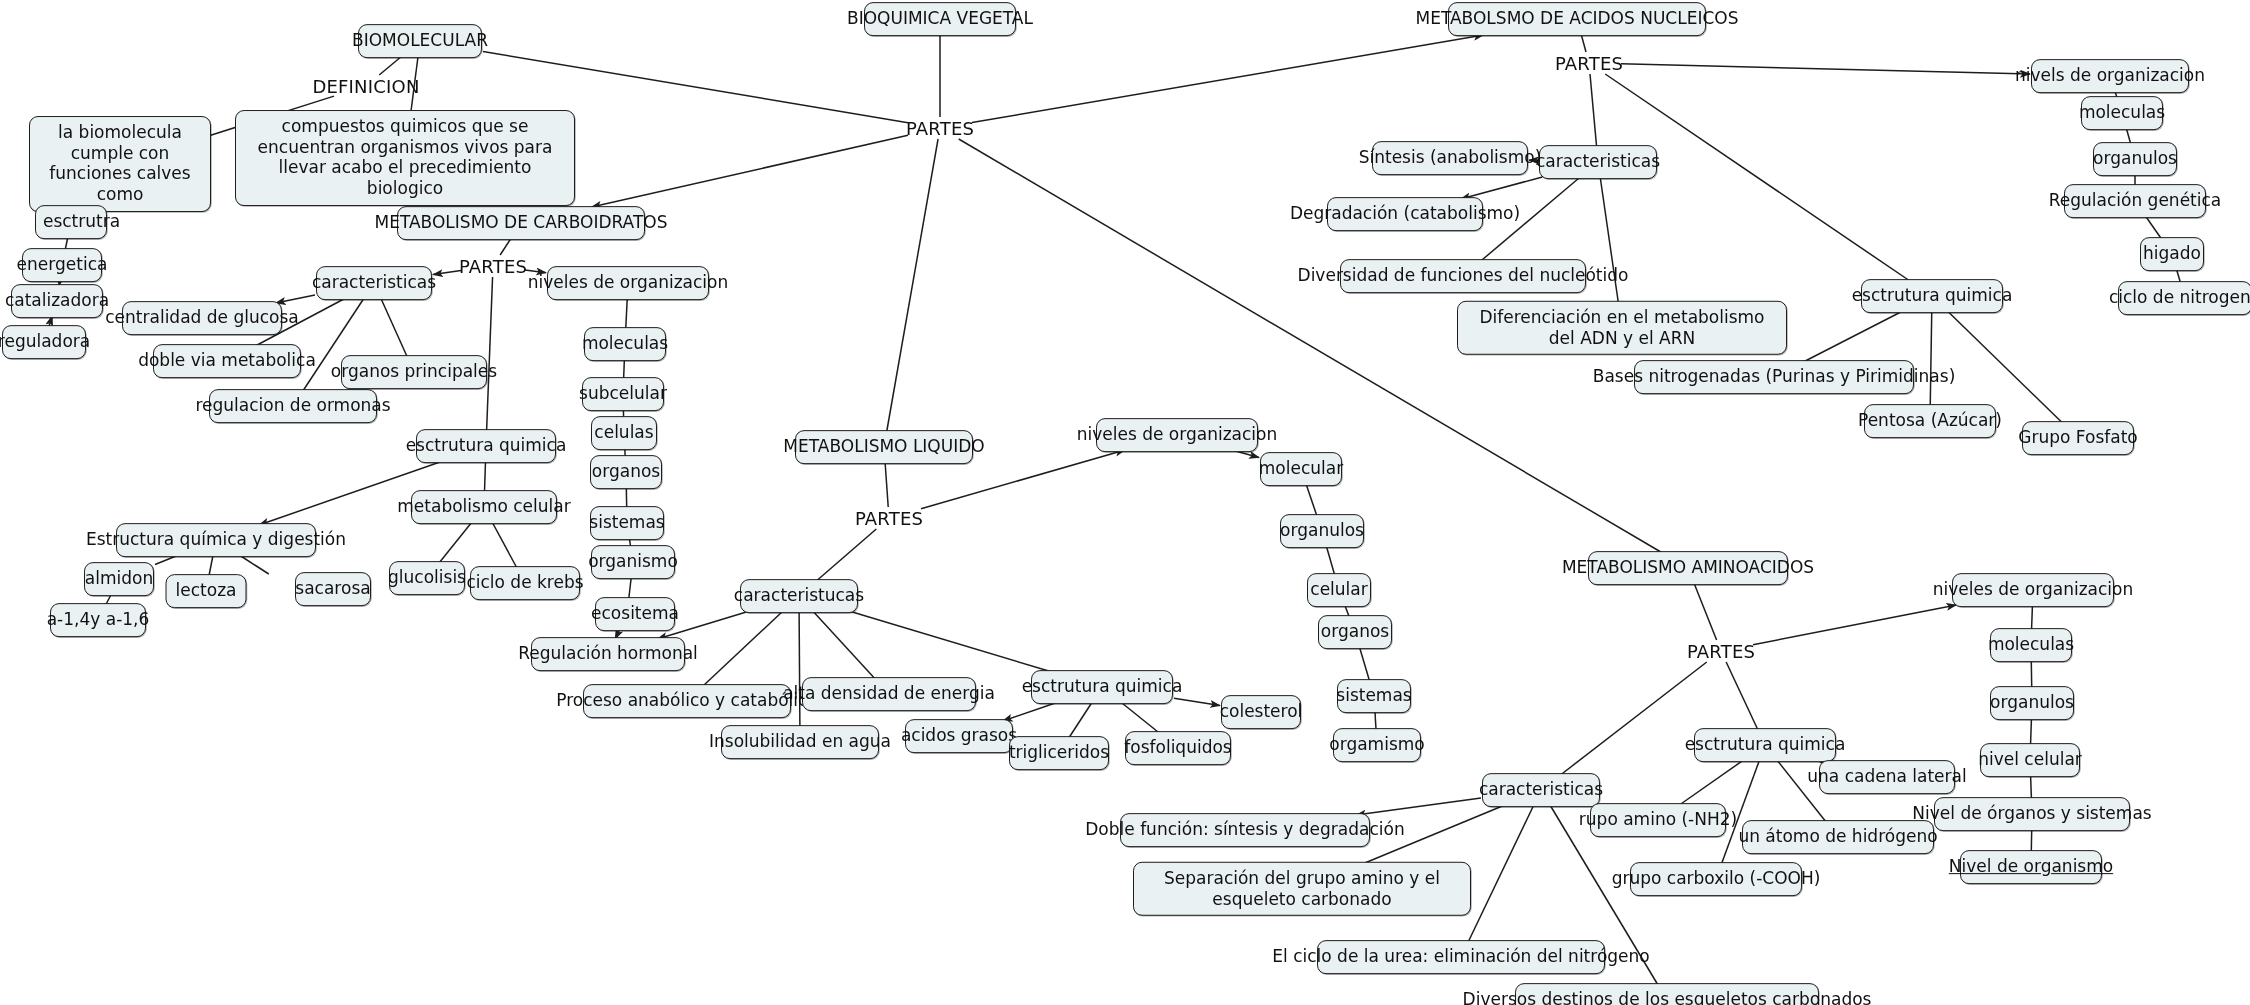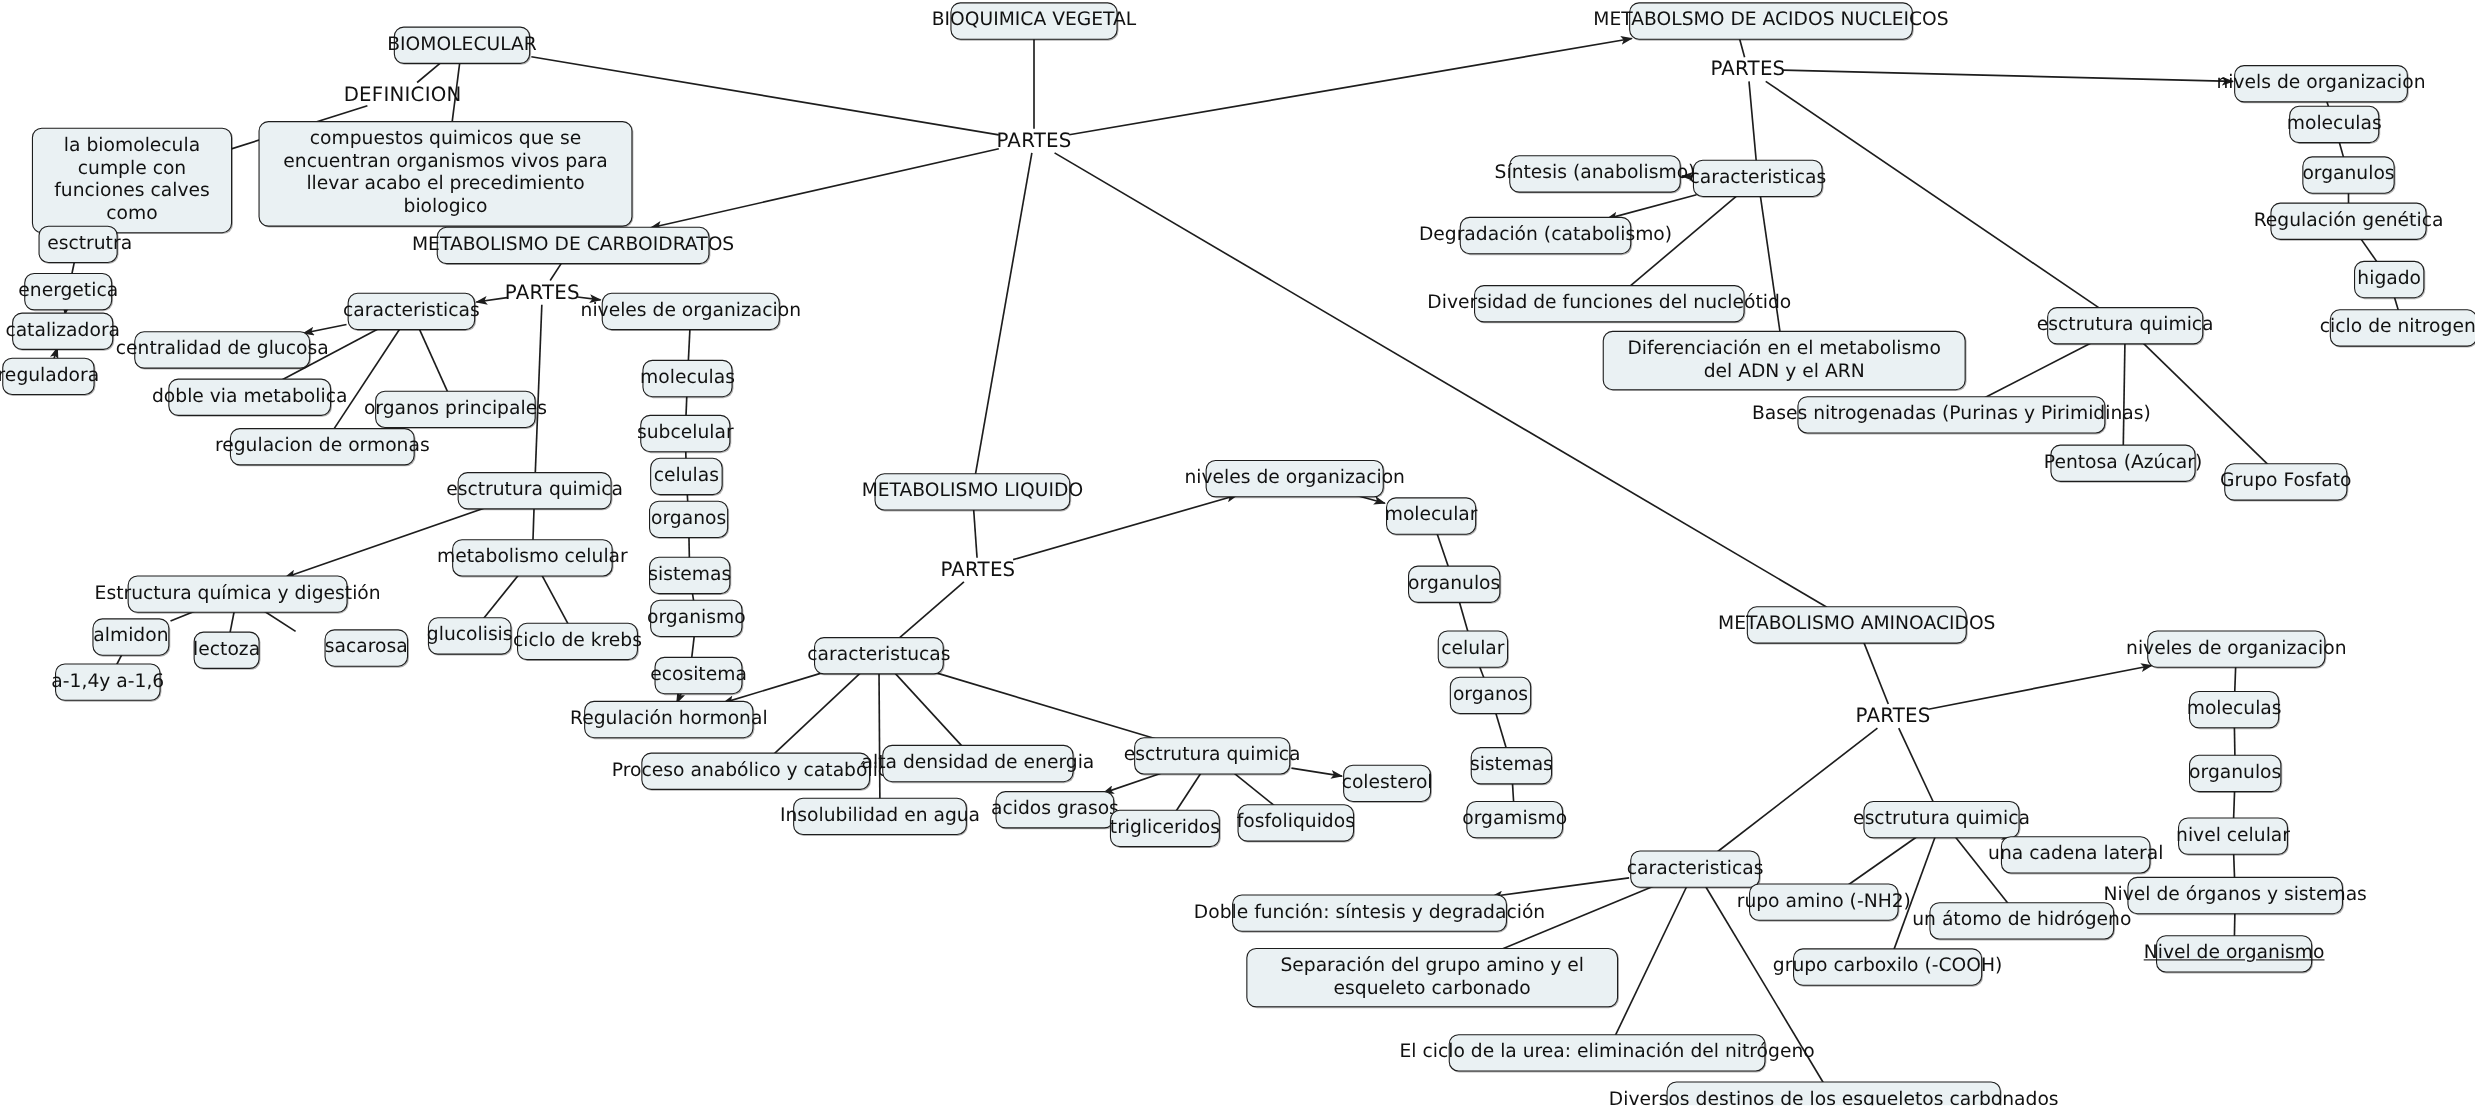--- a/index.html
+++ b/index.html
@@ -177,42 +177,42 @@
       <div class="node" style="left: 626px; top: 472px; width: 72px; min-height: 28px;">organos</div>
       <div class="node" style="left: 627px; top: 523px; width: 74px; min-height: 28px;">sistemas</div>
       <div class="node" style="left: 633px; top: 562px; width: 84px; min-height: 28px;">organismo</div>
       <div class="node" style="left: 635px; top: 614px; width: 80px; min-height: 28px;">ecositema</div>
       <div class="node" style="left: 486px; top: 446px; width: 140px; min-height: 28px;">esctrutura quimica</div>
       <div class="node" style="left: 484px; top: 507px; width: 146px; min-height: 28px;">metabolismo celular</div>
       <div class="node" style="left: 427px; top: 578px; width: 76px; min-height: 28px;">glucolisis</div>
       <div class="node" style="left: 525px; top: 583px; width: 110px; min-height: 28px;">ciclo de krebs</div>
       <div class="node" style="left: 216px; top: 540px; width: 200px; min-height: 28px;">Estructura química y digestión</div>
       <div class="node" style="left: 119px; top: 579px; width: 70px; min-height: 28px;">almidon</div>
-      <div class="node" style="left: 206px; top: 591px; width: 60px; min-height: 28px;">lectoza</div>
+      <div class="node" style="left: 206px; top: 591px; width: 81px; min-height: 28px;">lectoza</div>
       <div class="node" style="left: 292px; top: 589px; width: 76px; min-height: 28px; margin-left: 41px;">sacarosa</div>
       <div class="node" style="left: 98px; top: 620px; width: 96px; min-height: 28px;">a-1,4y a-1,6</div>
       <div class="node" style="left: 884px; top: 447px; width: 178px; min-height: 30px;">METABOLISMO LIQUIDO</div>
       <div class="node" style="left: 799px; top: 596px; width: 118px; min-height: 28px;">caracteristucas</div>
       <div class="node" style="left: 608px; top: 654px; width: 154px; min-height: 28px;">Regulación hormonal</div>
       <div class="node" style="left: 687px; top: 701px; width: 208px; min-height: 28px;">Proceso anabólico y catabólico</div>
       <div class="node" style="left: 800px; top: 742px; width: 158px; min-height: 28px;">Insolubilidad en agua</div>
       <div class="node" style="left: 889px; top: 694px; width: 174px; min-height: 28px;">alta densidad de energia</div>
       <div class="node" style="left: 1102px; top: 687px; width: 142px; min-height: 28px;">esctrutura quimica</div>
       <div class="node" style="left: 959px; top: 736px; width: 108px; min-height: 28px;">acidos grasos</div>
       <div class="node" style="left: 1059px; top: 753px; width: 100px; min-height: 28px;">trigliceridos</div>
       <div class="node" style="left: 1178px; top: 748px; width: 106px; min-height: 28px;">fosfoliquidos</div>
       <div class="node" style="left: 1261px; top: 712px; width: 80px; min-height: 28px;">colesterol</div>
       <div class="node" style="left: 1177px; top: 435px; width: 162px; min-height: 28px;">niveles de organizacion</div>
       <div class="node" style="left: 1301px; top: 469px; width: 82px; min-height: 28px;">molecular</div>
       <div class="node" style="left: 1322px; top: 531px; width: 84px; min-height: 28px;">organulos</div>
       <div class="node" style="left: 1339px; top: 590px; width: 64px; min-height: 28px;">celular</div>
       <div class="node" style="left: 1355px; top: 632px; width: 74px; min-height: 28px;">organos</div>
       <div class="node" style="left: 1374px; top: 696px; width: 74px; min-height: 28px;">sistemas</div>
       <div class="node" style="left: 1377px; top: 745px; width: 88px; min-height: 28px;">orgamismo</div>
-      <div class="node" style="left: 1610px; top: 19px; width: 258px; min-height: 30px;">METABOLSMO  DE ACIDOS NUCLEICOS</div>
+      <div class="node" style="left: 1577px; top: 19px; width: 258px; min-height: 30px;">METABOLSMO  DE ACIDOS NUCLEICOS</div>
       <div class="node" style="left: 1598px; top: 162px; width: 118px; min-height: 28px;">caracteristicas</div>
       <div class="node" style="left: 1450px; top: 158px; width: 156px; min-height: 28px;">Síntesis (anabolismo)</div>
       <div class="node" style="left: 1405px; top: 214px; width: 156px; min-height: 28px;">Degradación (catabolismo)</div>
       <div class="node" style="left: 1463px; top: 276px; width: 246px; min-height: 28px;">Diversidad de funciones del nucleótido</div>
       <div class="node multiline" style="left: 1622px; top: 328px; width: 330px; min-height: 28px;">Diferenciación en el metabolismo del ADN y el ARN</div>
       <div class="node" style="left: 1932px; top: 296px; width: 142px; min-height: 28px;">esctrutura quimica</div>
       <div class="node" style="left: 1774px; top: 377px; width: 280px; min-height: 28px;">Bases nitrogenadas (Purinas y Pirimidinas)</div>
       <div class="node" style="left: 1930px; top: 421px; width: 132px; min-height: 28px;">Pentosa (Azúcar)</div>
       <div class="node" style="left: 2078px; top: 438px; width: 112px; min-height: 28px;">Grupo Fosfato</div>
       <div class="node" style="left: 2110px; top: 76px; width: 158px; min-height: 28px;">nivels de organizacion</div>
@@ -223,21 +223,21 @@
       <div class="node" style="left: 2185px; top: 298px; width: 134px; min-height: 28px;">ciclo de nitrogeno</div>
       <div class="node" style="left: 1688px; top: 568px; width: 200px; min-height: 30px;">METABOLISMO AMINOACIDOS</div>
       <div class="node" style="left: 1541px; top: 790px; width: 118px; min-height: 28px;">caracteristicas</div>
       <div class="node" style="left: 1245px; top: 830px; width: 250px; min-height: 28px;">Doble función: síntesis y degradación</div>
       <div class="node multiline" style="left: 1302px; top: 889px; width: 338px; min-height: 28px;">Separación del grupo amino y el esqueleto carbonado</div>
       <div class="node" style="left: 1461px; top: 957px; width: 288px; min-height: 28px;">El ciclo de la urea: eliminación del nitrógeno</div>
       <div class="node" style="left: 1667px; top: 1000px; width: 304px; min-height: 28px;">Diversos destinos de los esqueletos carbonados</div>
       <div class="node" style="left: 1765px; top: 745px; width: 142px; min-height: 28px;">esctrutura quimica</div>
       <div class="node" style="left: 1658px; top: 820px; width: 136px; min-height: 28px;">rupo amino (-NH2)</div>
       <div class="node" style="left: 1716px; top: 879px; width: 172px; min-height: 28px;">grupo carboxilo (-COOH)</div>
-      <div class="node" style="left: 1838px; top: 837px; width: 168px; min-height: 28px;">un átomo de hidrógeno</div>
+      <div class="node" style="left: 1838px; top: 837px; width: 192px; min-height: 28px;">un átomo de hidrógeno</div>
       <div class="node" style="left: 1887px; top: 777px; width: 136px; min-height: 28px;">una cadena lateral</div>
       <div class="node" style="left: 2033px; top: 590px; width: 162px; min-height: 28px;">niveles de organizacion</div>
       <div class="node" style="left: 2031px; top: 645px; width: 82px; min-height: 28px;">moleculas</div>
       <div class="node" style="left: 2032px; top: 703px; width: 84px; min-height: 28px;">organulos</div>
       <div class="node" style="left: 2030px; top: 760px; width: 100px; min-height: 28px;">nivel celular</div>
       <div class="node" style="left: 2032px; top: 814px; width: 196px; min-height: 28px;">Nivel de órganos y sistemas</div>
       <div class="node" style="left: 2031px; top: 867px; width: 142px; min-height: 28px; text-decoration: underline;">Nivel de organismo</div>
     </div>
   <div id="labels-layer">
       <div class="link-label" style="left: 940px; top: 128px;">PARTES</div>

